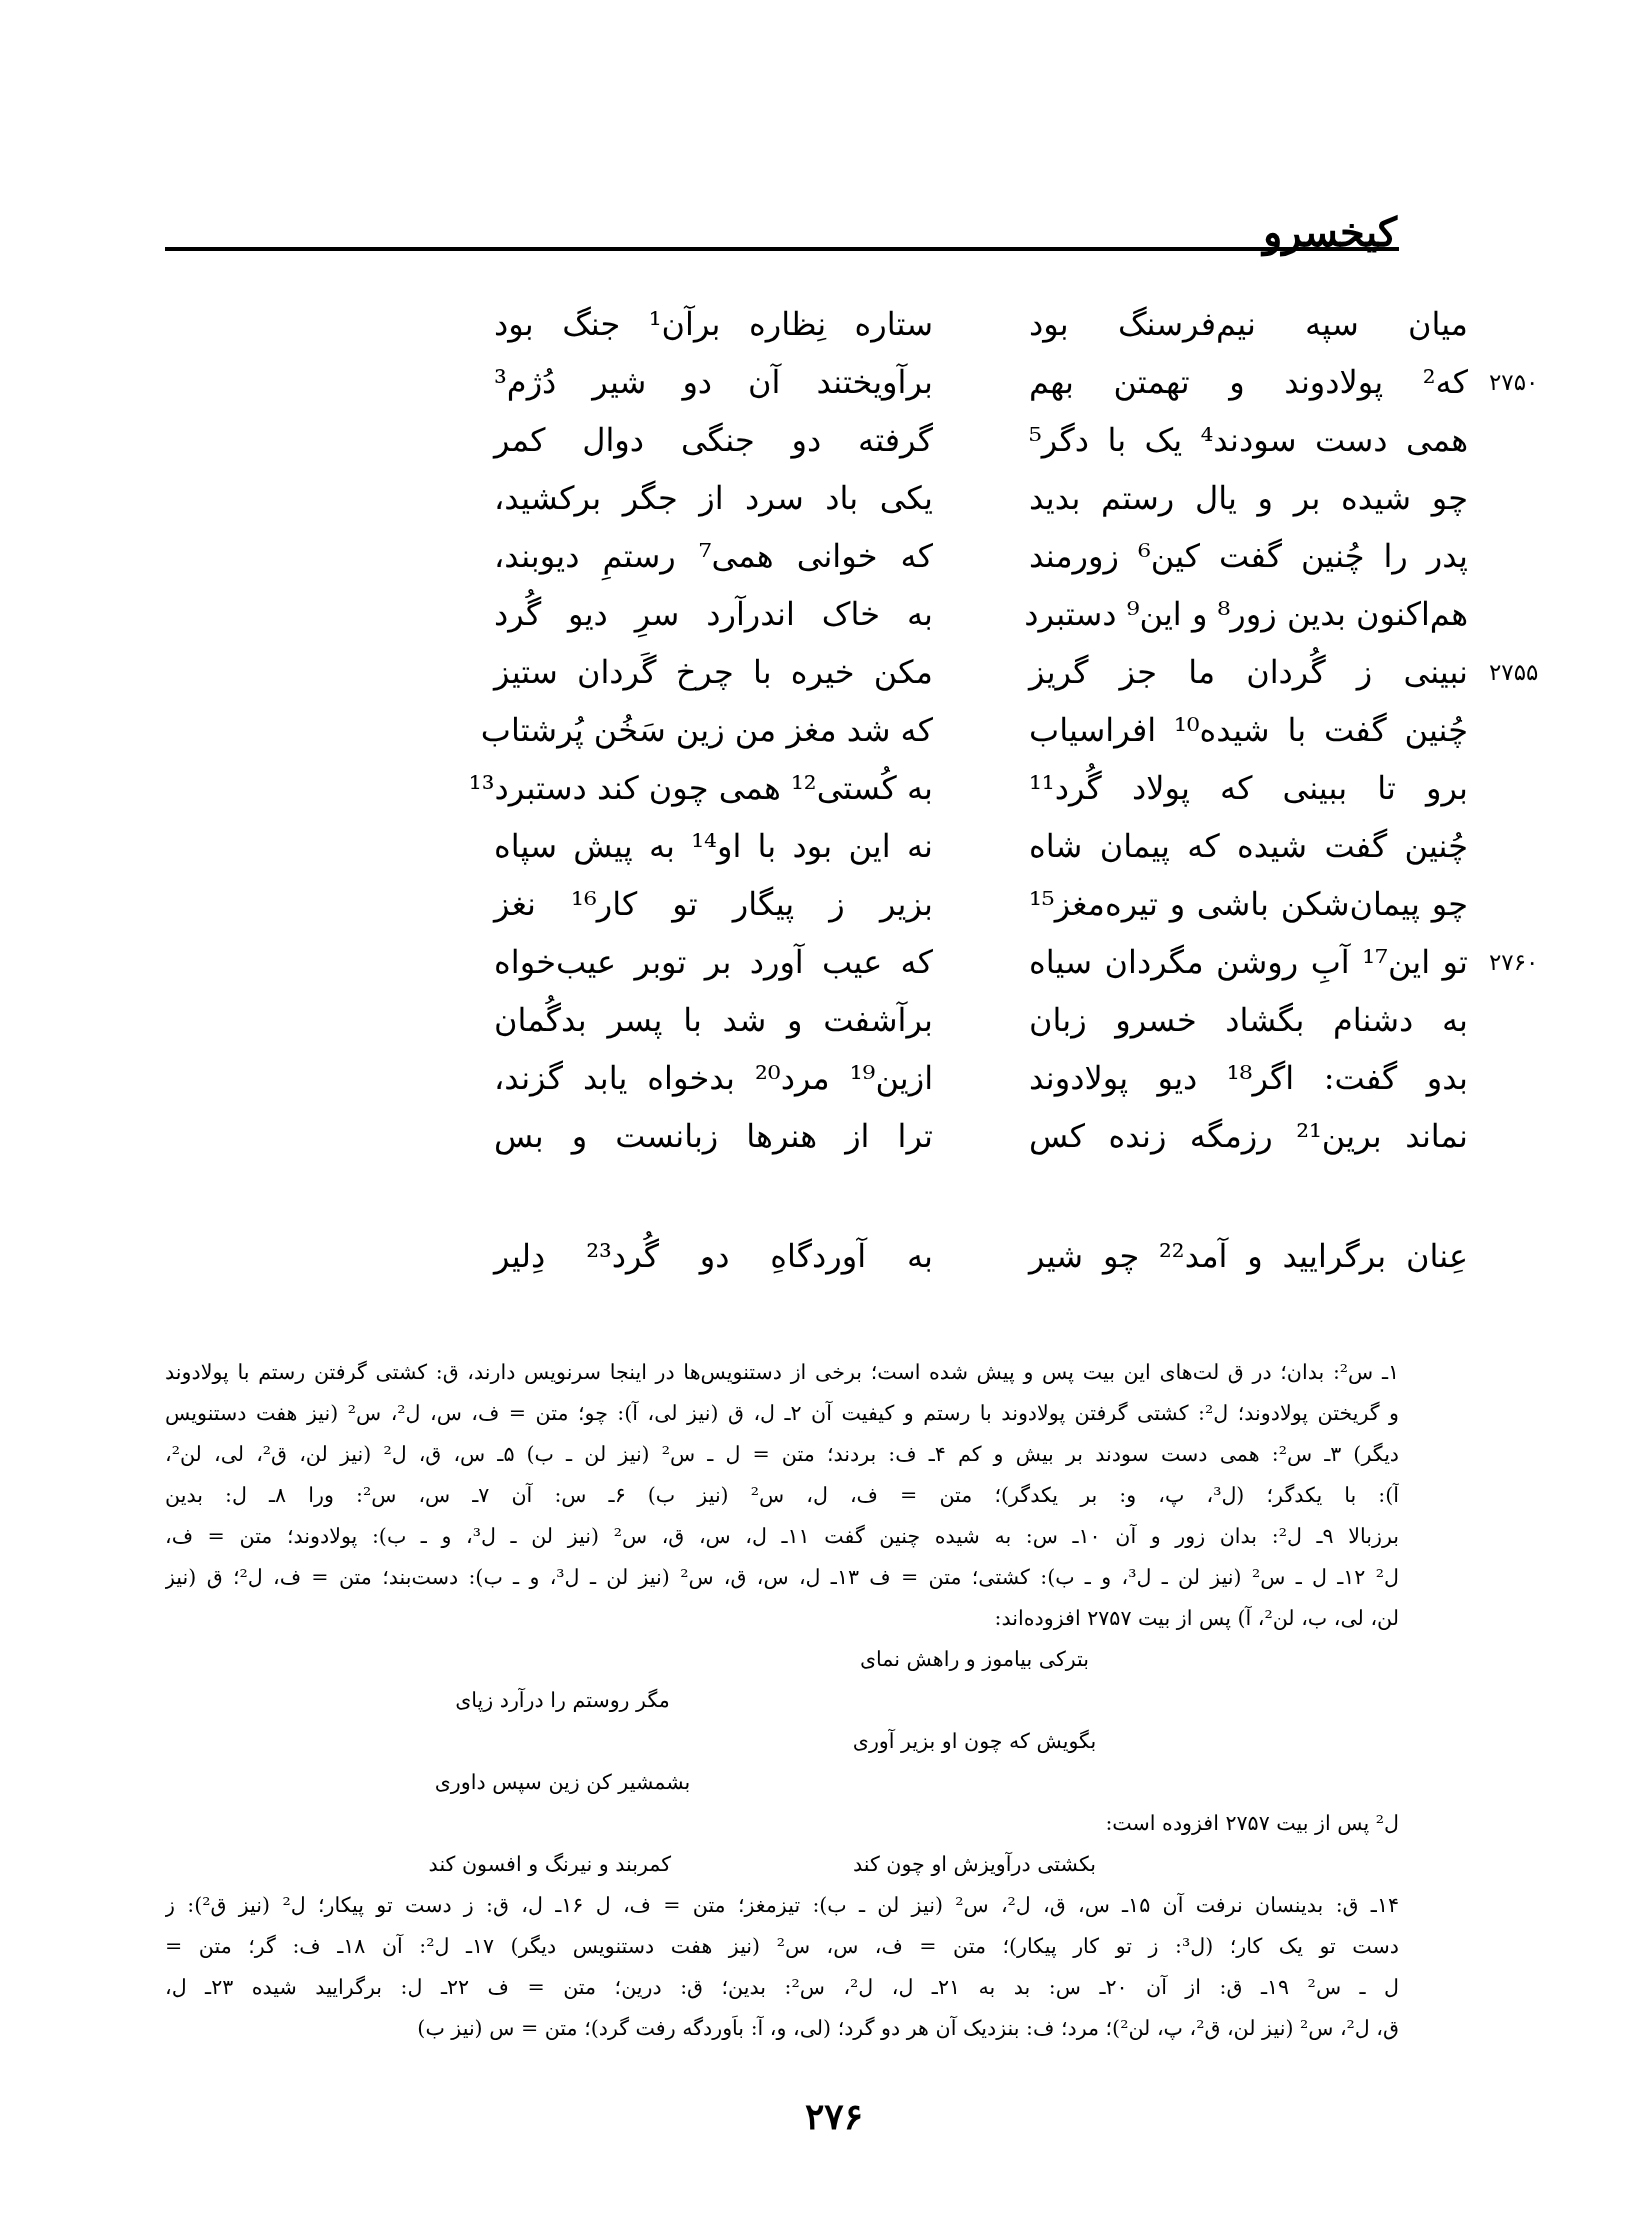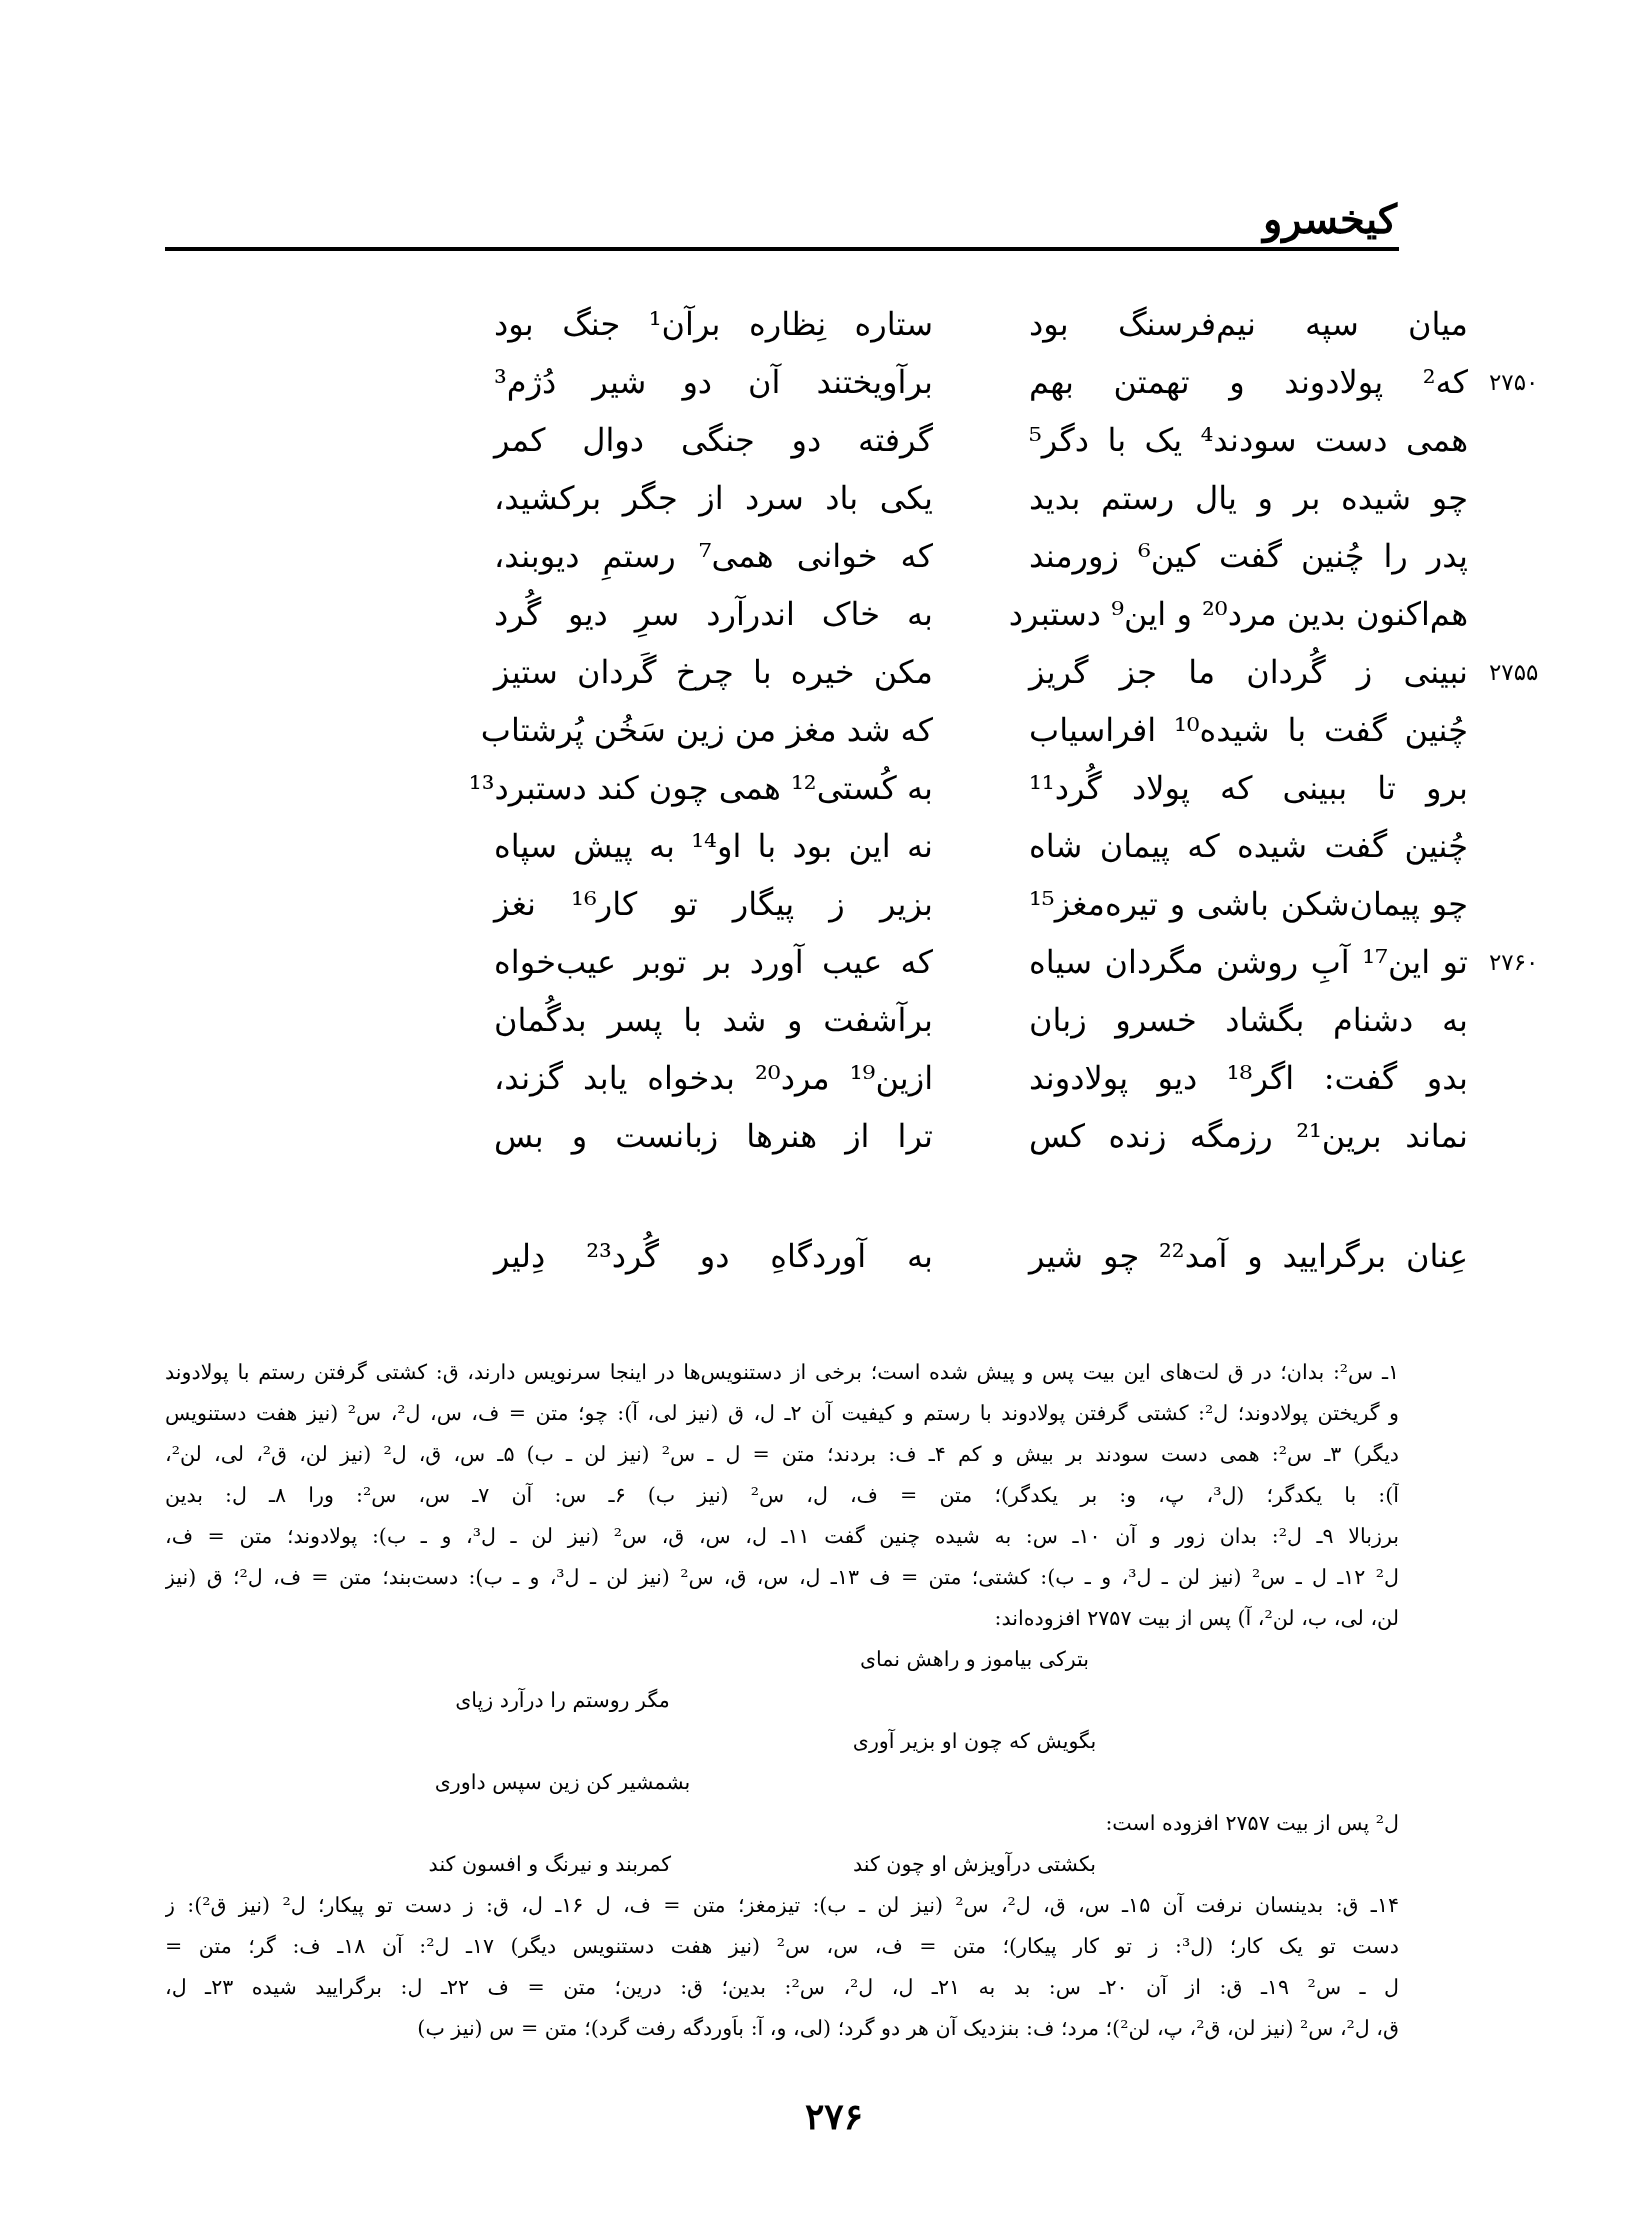--- a/index.html
+++ b/index.html
@@ -2,21 +2,21 @@
 <html style="font-size:11px"><head>
 <meta charset="utf-8">
 <style>
   html, body { margin: 0; padding: 0; background: #ffffff; }
   body {
     width: 1644px; height: 2227px; position: relative; overflow: hidden;
     color: #000000;
     font-family: "DejaVu Serif", "Liberation Serif", serif;
   }
   .header-title {
-    position: absolute; top: 195px; right: 247px;
+    position: absolute; top: 208px; right: 247px;
     font-size: 40px; font-weight: bold; direction: rtl;
   }
   .header-rule {
     position: absolute; top: 247px; left: 165px; width: 1234px; height: 4.1px; background: #000;
   }
   .verses {
     position: absolute; top: 295px; left: 261px; width: 1207px; direction: rtl;
   }
   .verse-row {
     position: relative; height: 58px; display: flex; flex-direction: row; align-items: center;
@@ -73,21 +73,21 @@
         <span class="hemistich first">چو شیده بر و یال رستم بدید</span>
         <span class="hemistich">یکی باد سرد از جگر برکشید،</span>
       </div>
       <div class="verse-row">
         <span class="verse-num"></span>
         <span class="hemistich first">پدر را چُنین گفت کین⁶ زورمند</span>
         <span class="hemistich">که خوانی همی⁷ رستمِ دیوبند،</span>
       </div>
       <div class="verse-row">
         <span class="verse-num"></span>
-        <span class="hemistich first">هم‌اکنون بدین مرد²⁰ و این⁹ دستبرد</span>
+        <span class="hemistich first">هم‌اکنون بدین زور⁸ و این⁹ دستبرد</span>
         <span class="hemistich">به خاک اندرآرد سرِ دیو گُرد</span>
       </div>
       <div class="verse-row">
         <span class="verse-num">۲۷۵۵</span>
         <span class="hemistich first">نبینی ز گُردان ما جز گریز</span>
         <span class="hemistich">مکن خیره با چرخ گَردان ستیز</span>
       </div>
       <div class="verse-row">
         <span class="verse-num"></span>
         <span class="hemistich first">چُنین گفت با شیده¹⁰ افراسیاب</span>

